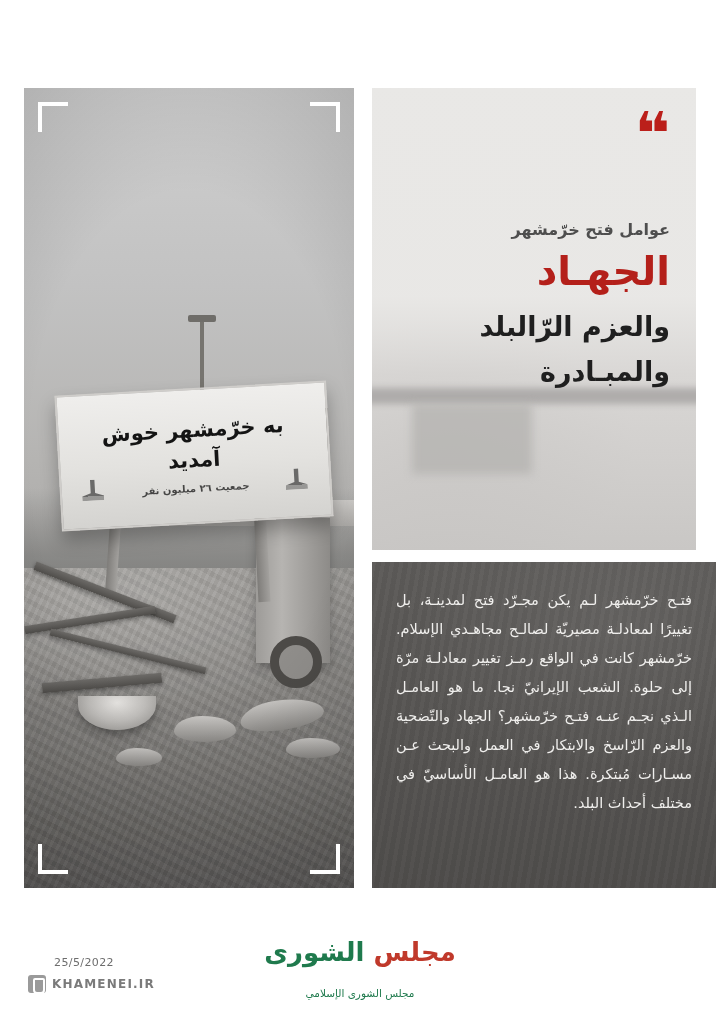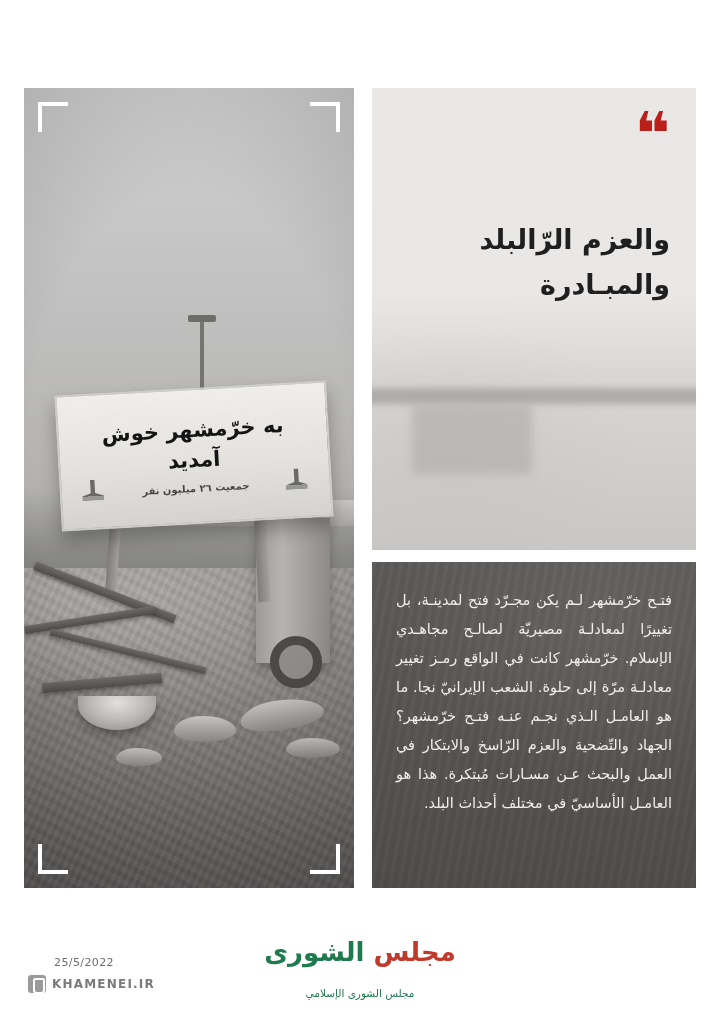--- a/index.html
+++ b/index.html
@@ -259,20 +259,21 @@
 
   
   .body-card {
     position: absolute;
     left: 372px;
     top: 562px;
     width: 324px;
     height: 326px;
     background: linear-gradient(to bottom, #5d5b59 0%, #575553 50%, #4f4d4b 100%);
     overflow: hidden;
+    padding-left: 20px;
   }
   .body-card:before {
     content: "";
     position: absolute; inset: 0;
     background:
       radial-gradient(90% 70% at 70% 20%, rgba(255,255,255,.06) 0%, rgba(255,255,255,0) 70%),
       repeating-linear-gradient(100deg, rgba(255,255,255,.02) 0 4px, rgba(0,0,0,.03) 4px 9px);
   }
   .body-text {
     position: absolute;
@@ -415,20 +416,22 @@
     <div class="crop bl"></div>
     <div class="crop br"></div>
   </div>
 
   <div class="title-card">
     <div class="tc-blur"></div>
     <div class="tc-bridge"></div>
     <div class="tc-bridge2"></div>
     <div class="tc-quote">❝</div>
     <div class="tc-text">
+      <div class="tc-kicker">عوامل فتح خرّمشهر</div>
+      <div class="tc-headline">الجهـاد</div>
       <div class="tc-line2">والعزم الرّالبلد</div>
       <div class="tc-line3">والمبـادرة</div>
     </div>
   </div>
 
   <div class="body-card">
     <div class="body-text">فتـح خرّمشهر لـم يكن مجـرّد فتح لمدينـة، بل تغييرًا لمعادلـة مصيريّة لصالـح مجاهـدي الإسلام. خرّمشهر كانت في الواقع رمـز تغيير معادلـة مرّة إلى حلوة. الشعب الإيرانيّ نجا. ما هو العامـل الـذي نجـم عنـه فتـح خرّمشهر؟ الجهاد والتّضحية والعزم الرّاسخ والابتكار في العمل والبحث عـن مسـارات مُبتكرة. هذا هو العامـل الأساسيّ في مختلف أحداث البلد.</div>
   </div>
 
   <div class="footer">

